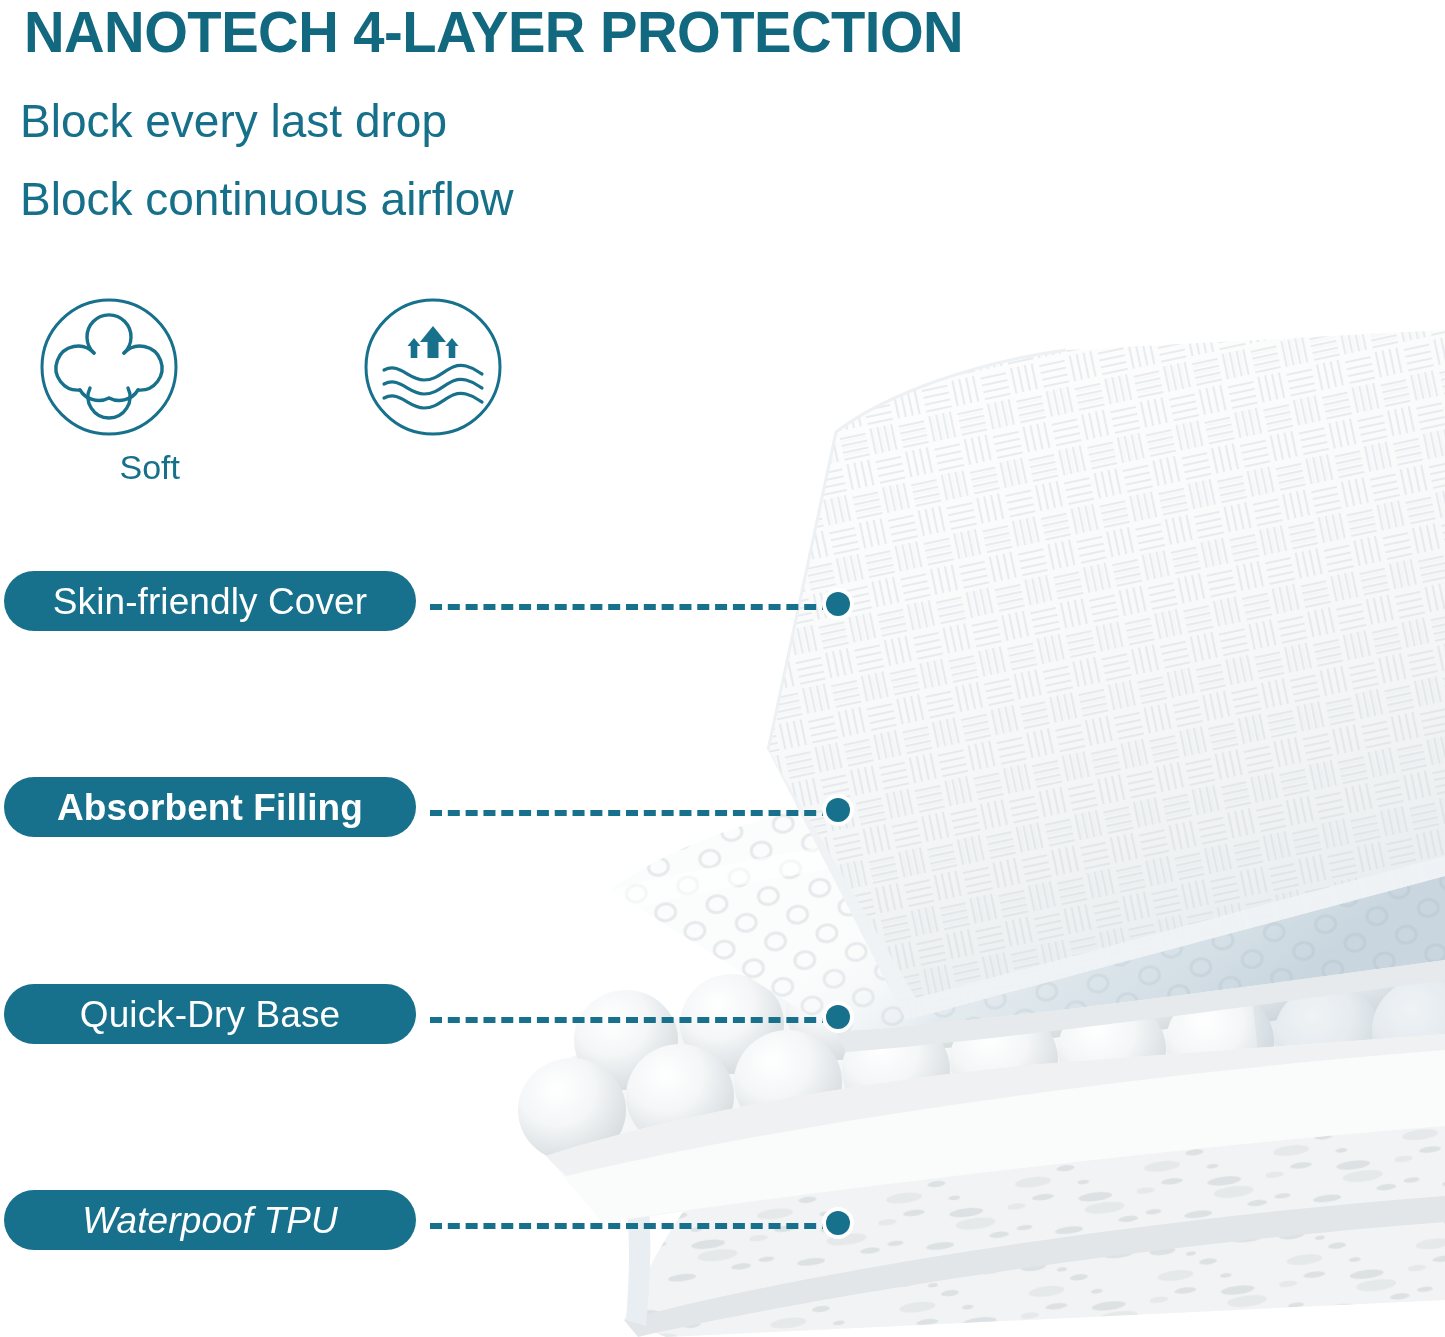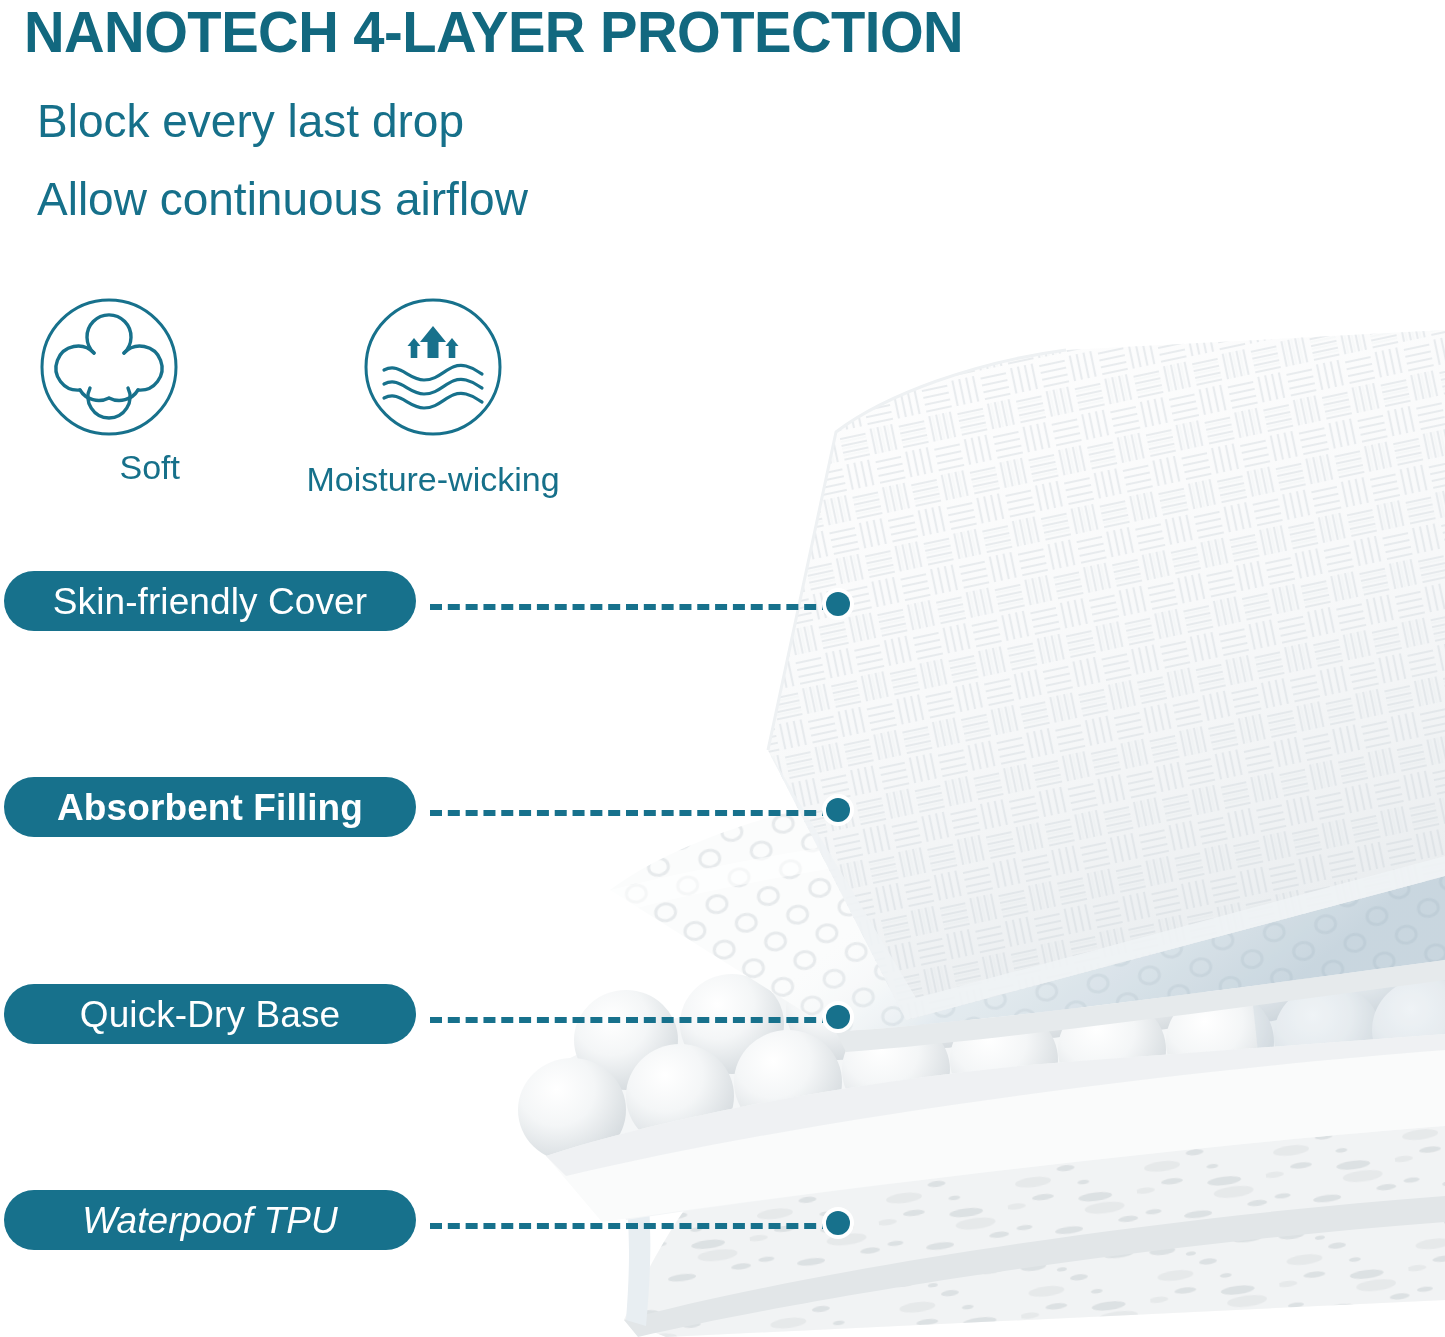--- a/index.html
+++ b/index.html
@@ -25,21 +25,21 @@
     font-weight: bold;
     letter-spacing: -0.5px;
     color: #12687F;
     white-space: nowrap;
     transform: scaleX(0.985);
     transform-origin: left top;
     line-height: 1.08;
   }
   #subline1, #subline2 {
     position: absolute;
-    left: 37px;
+    left: 20px;
     font-size: 46px;
     font-weight: normal;
     color: #16708A;
     white-space: nowrap;
     line-height: 1;
   }
   #subline1 { top: 98px; }
   #subline2 { top: 176px; }
 
   
@@ -128,21 +128,21 @@
   }
   #layer-art svg { display: block; }
 </style>
 </head>
 <body>
 
 <div id="headline">NANOTECH 4-LAYER PROTECTION</div>
 
 <div id="subline1">Block every last drop</div>
 
-<div id="subline2">Allow continuous airflow</div>
+<div id="subline2">Block continuous airflow</div>
 
 <div class="feature" id="feature-soft">
   <div class="circle-wrap">
     <svg viewBox="0 0 142 142" width="142" height="142" aria-hidden="true">
       <circle cx="71" cy="71" r="67" fill="none" stroke="#17718C" stroke-width="3"></circle>
       <g fill="none" stroke="#17718C" stroke-width="3.4" stroke-linecap="round">
         <path d="M56 57 a22 22 0 1 1 30 0"></path>
         <path d="M56 57 a22 22 0 1 0 -14 37"></path>
         <path d="M86 57 a22 22 0 1 1 14 37"></path>
         <path d="M42 94 a22 22 0 0 0 29 8 a22 22 0 0 0 29 -8"></path>
@@ -164,21 +164,20 @@
 
       <path d="M90 42 L96.5 50 L93.3 50 L93.3 62 L86.7 62 L86.7 50 L83.5 50 Z" fill="#17718C"></path>
 
       <g fill="none" stroke="#17718C" stroke-width="3.2" stroke-linecap="round">
         <path d="M22 74 C38 66 46 84 62 84 C80 84 86 66 104 70 C112 72 116 76 120 78"></path>
         <path d="M22 88 C38 80 46 98 62 98 C80 98 86 80 104 84 C112 86 116 90 120 92"></path>
         <path d="M22 102 C38 94 46 112 62 112 C80 112 86 94 104 98 C112 100 116 104 120 106"></path>
       </g>
     </svg>
   </div>
-  <div class="flabel">Moisture-wicking</div>
 </div>
 
 <div id="layer-art">
   <svg viewBox="0 0 939 1017" width="939" height="1017" aria-hidden="true">
     <defs>
 
       <pattern id="weave" width="60" height="60" patternUnits="userSpaceOnUse" patternTransform="rotate(-12)">
         <rect width="60" height="60" fill="#fdfdfd"></rect>
         <g stroke="#e3e7ea" stroke-width="2.1" fill="none">
           <path d="M2 6 H28 M2 13 H28 M2 20 H28 M2 27 H28"></path>

